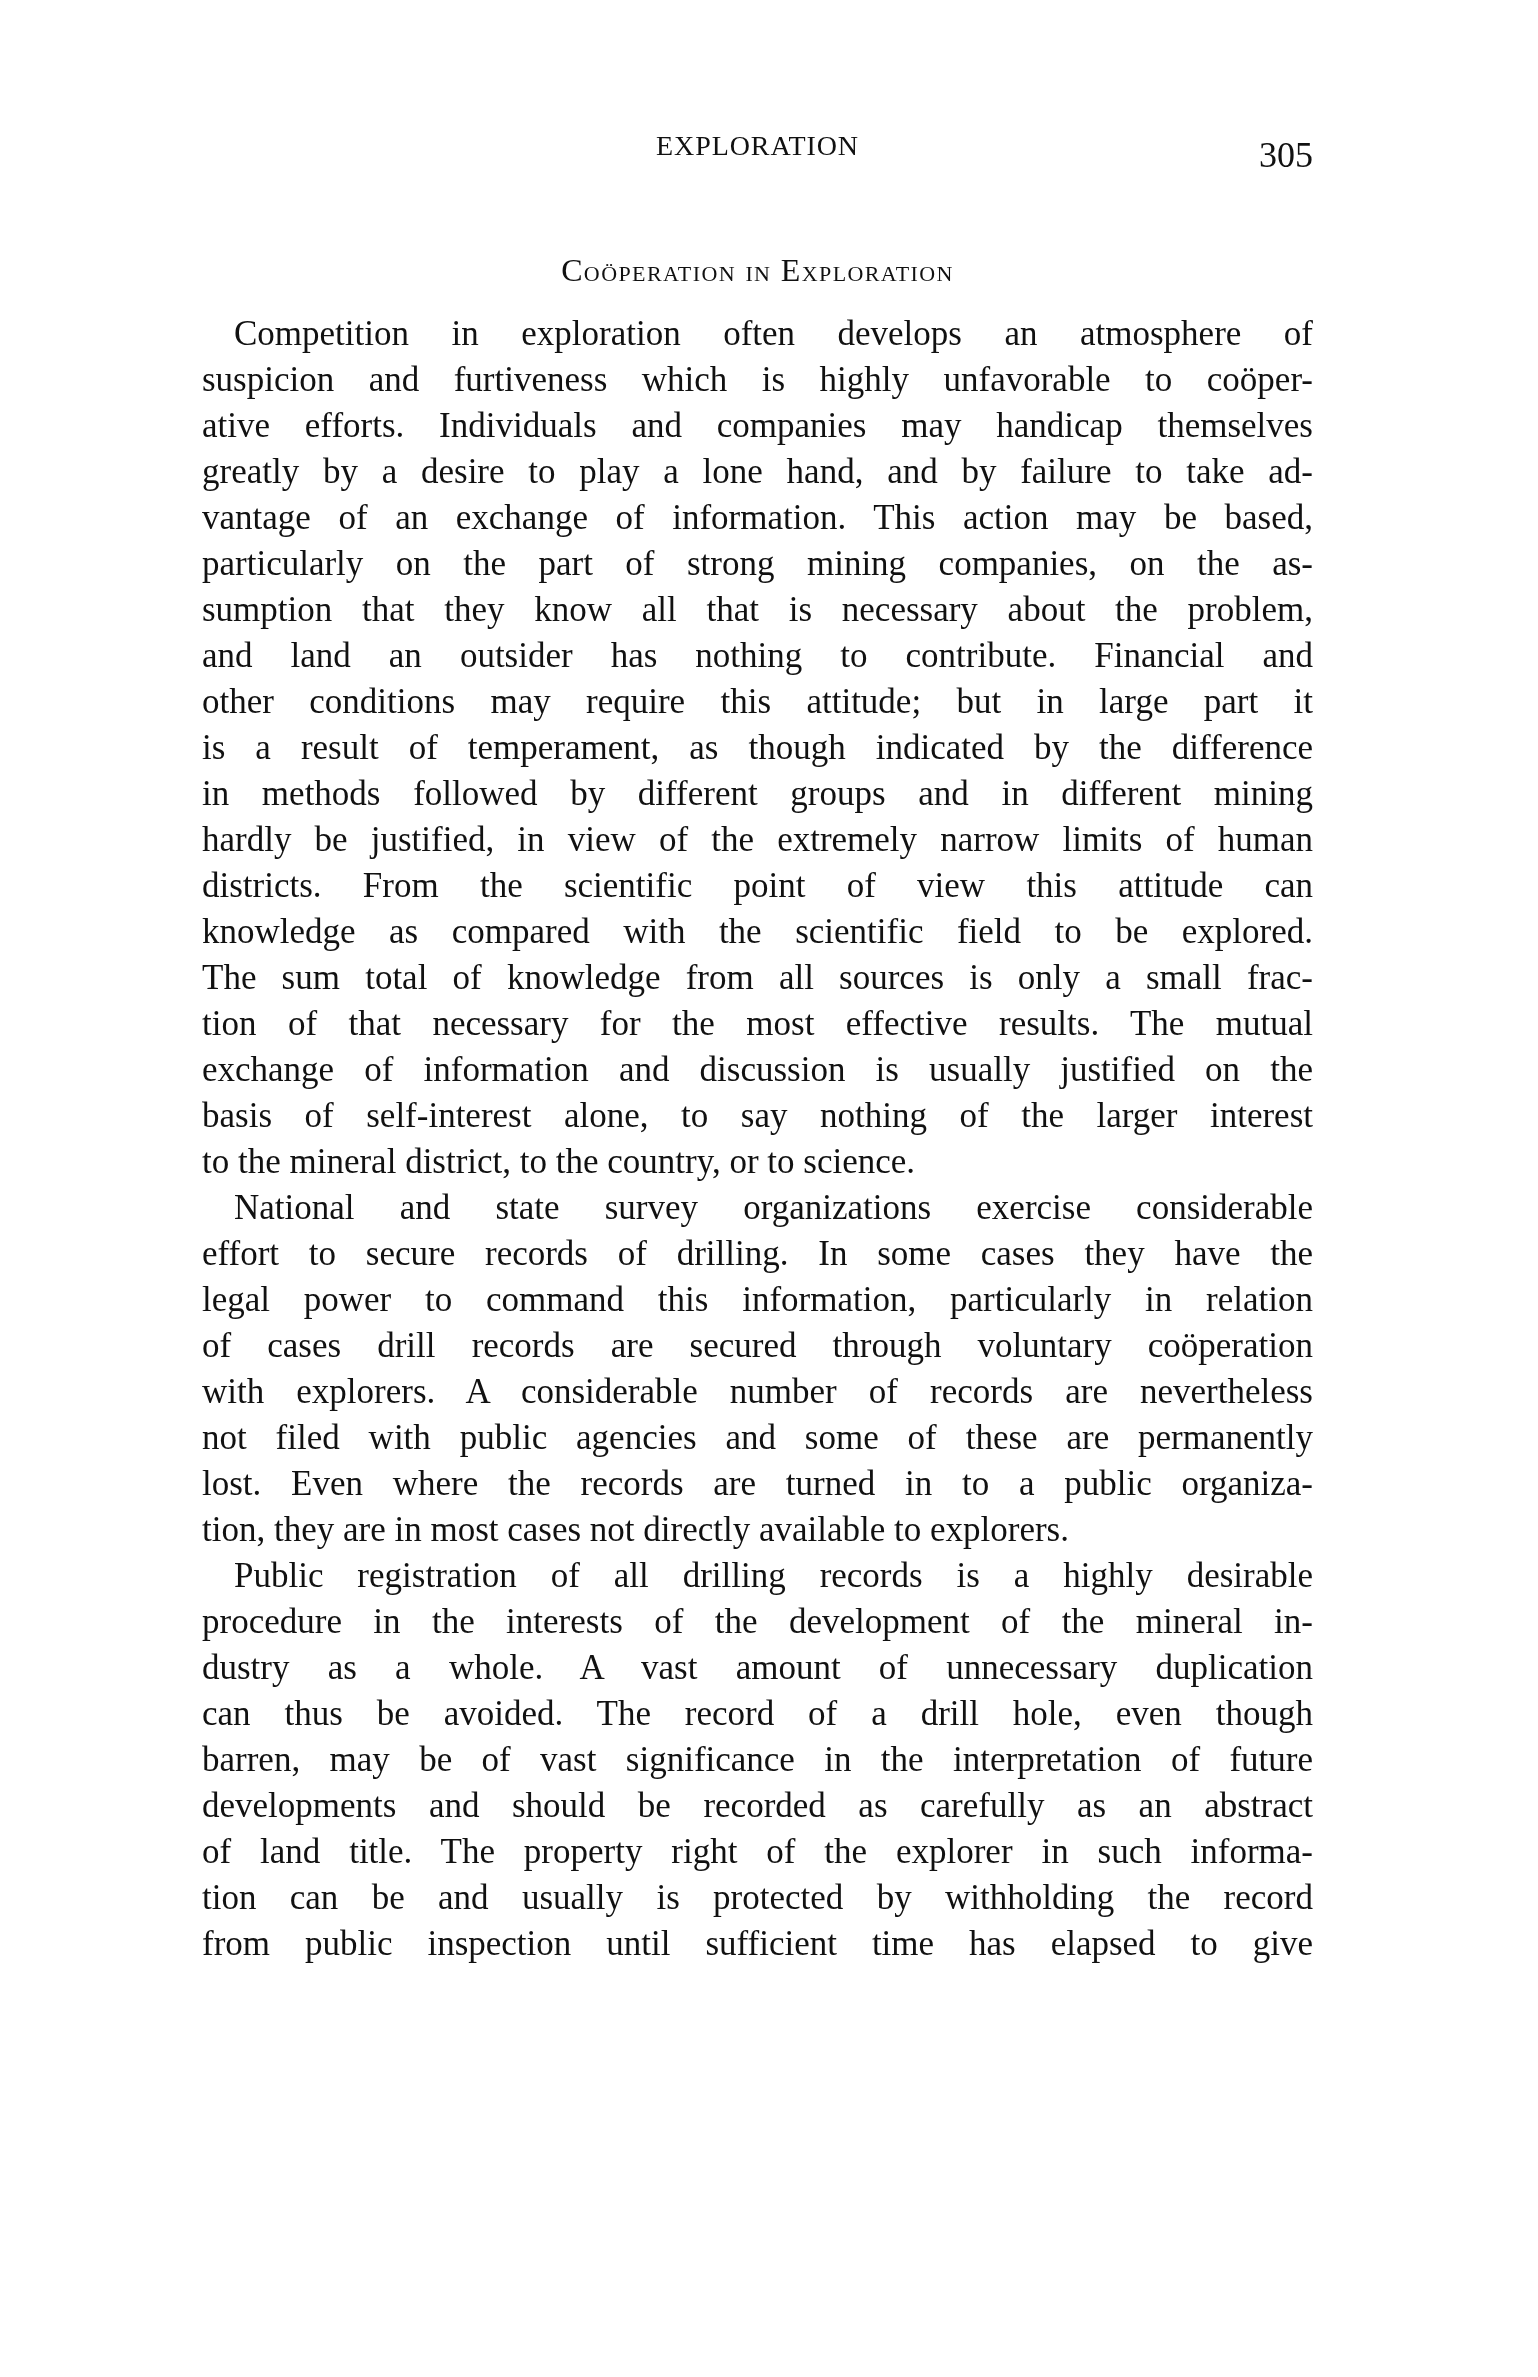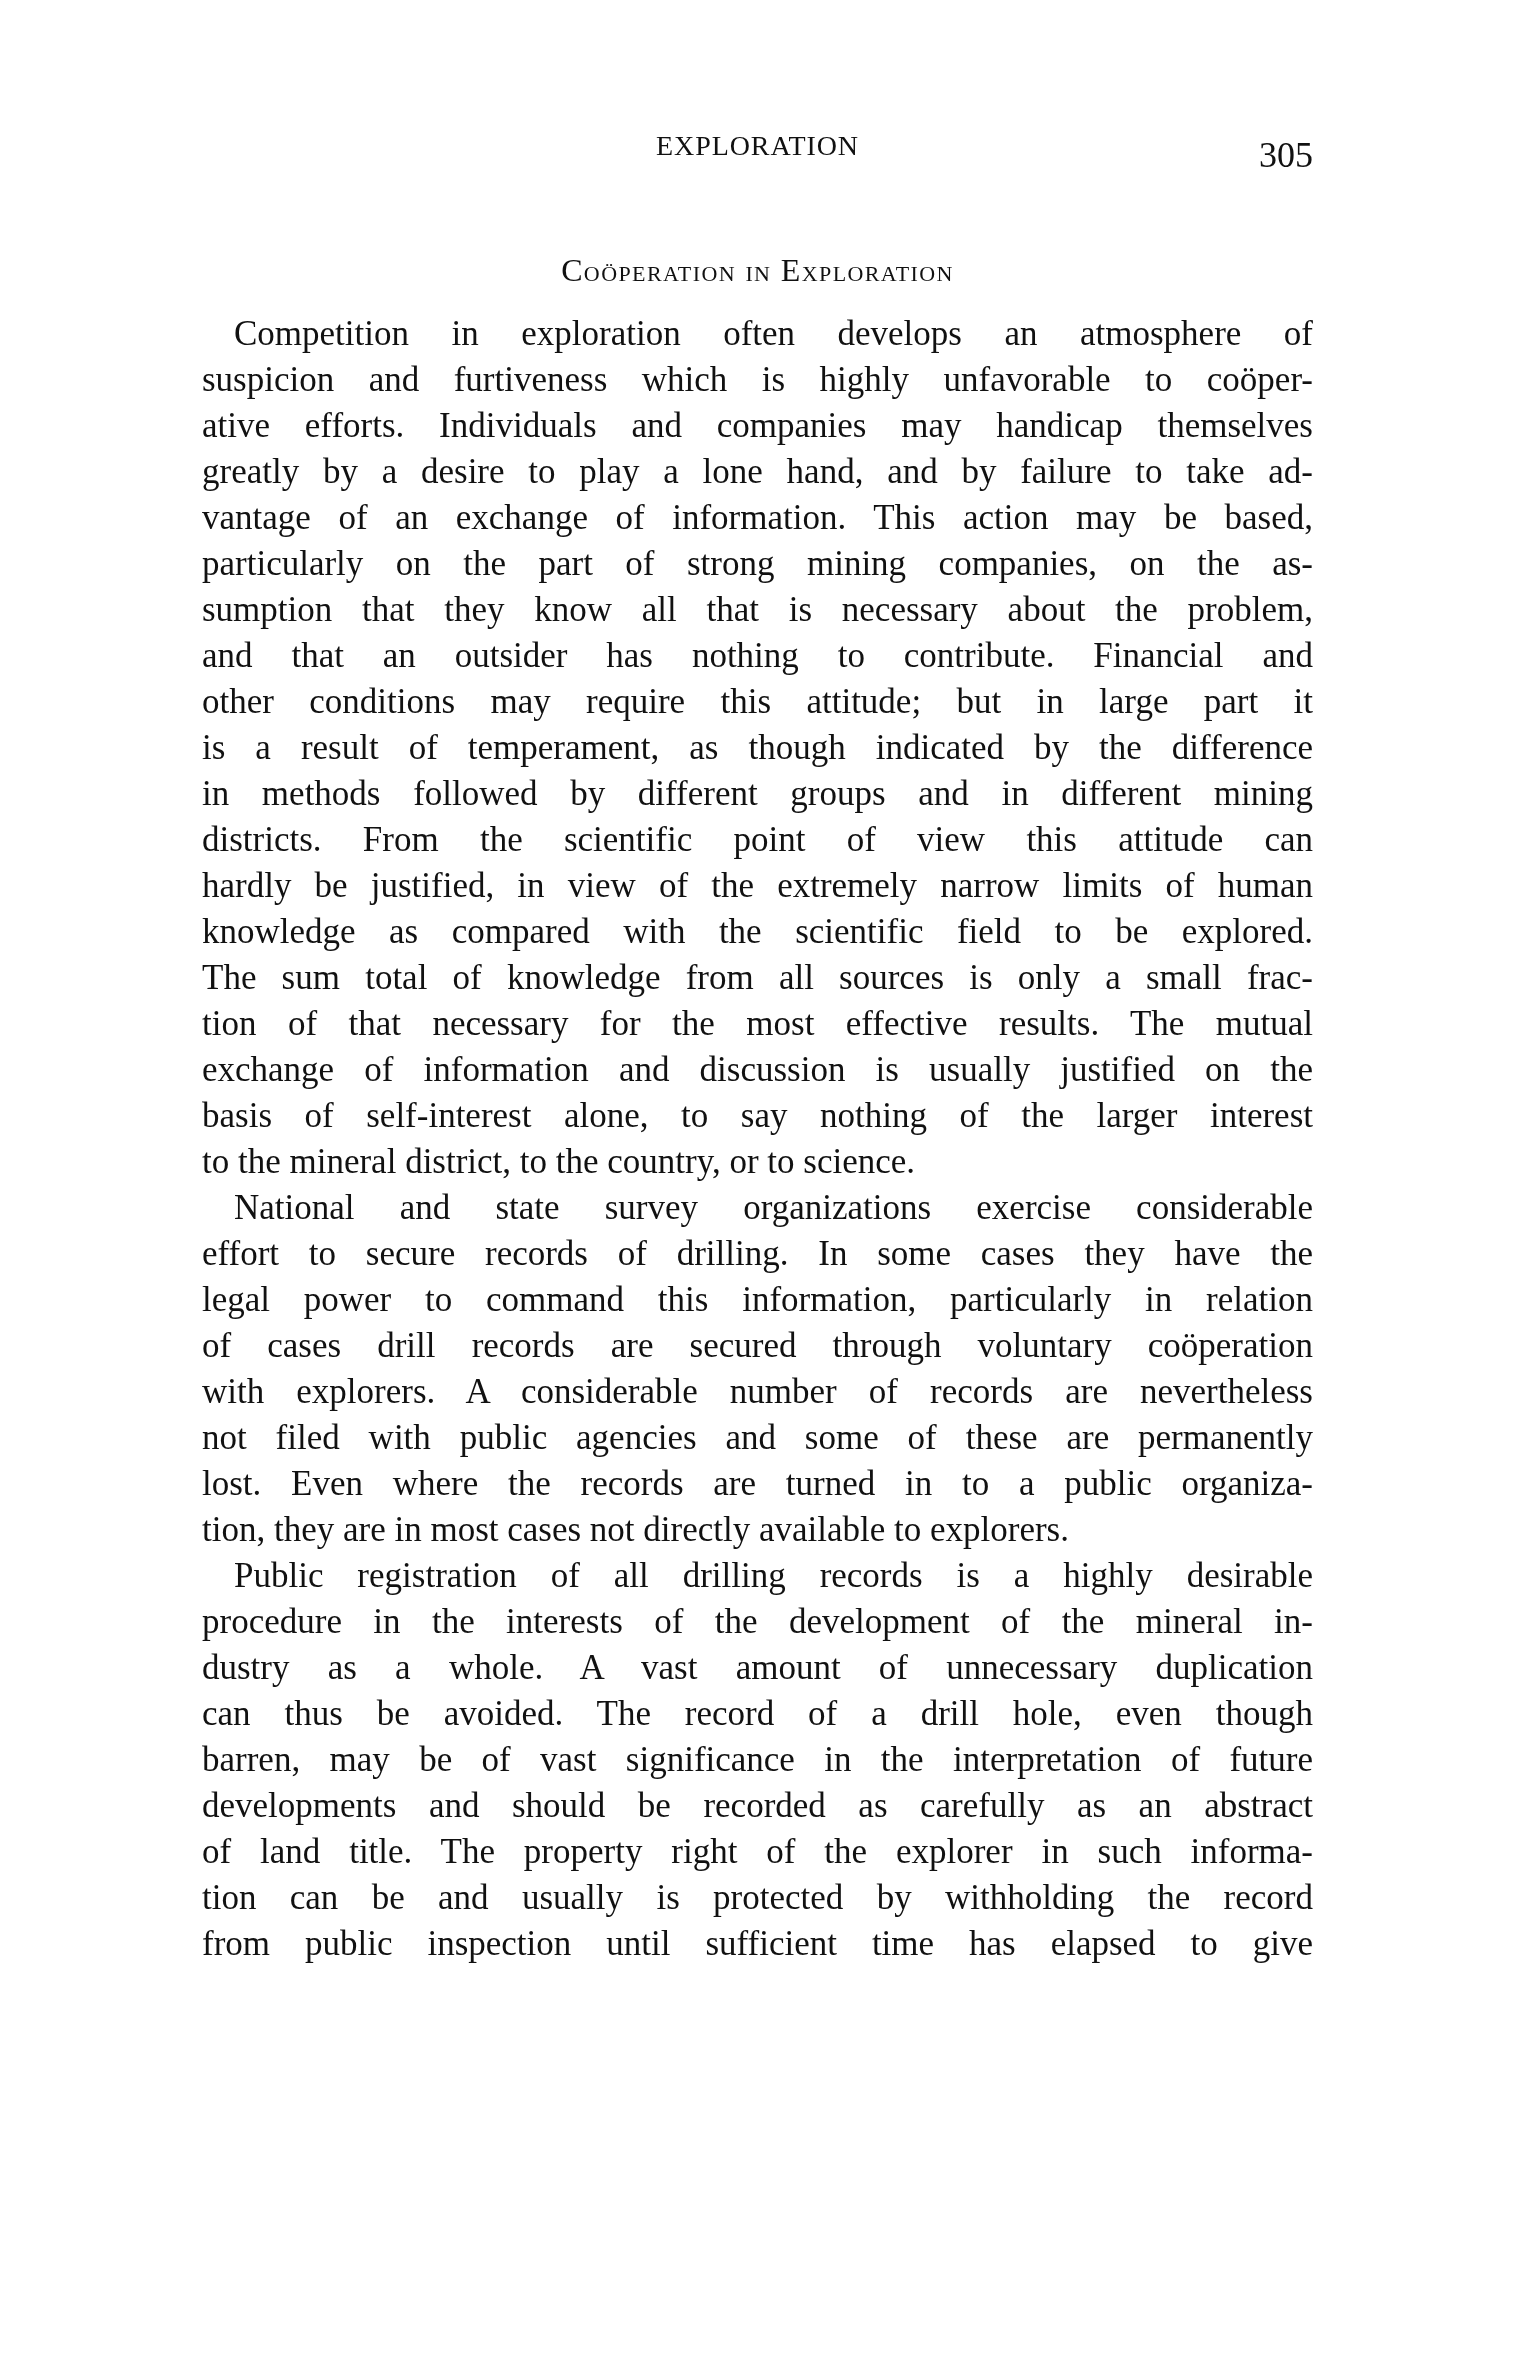--- a/index.html
+++ b/index.html
@@ -25,26 +25,26 @@
 
 <div class="body-text" id="body-text">
     <div>
       <span class="line indent">Competition in exploration often develops an atmosphere of</span>
       <span class="line">suspicion and furtiveness which is highly unfavorable to coöper-</span>
       <span class="line">ative efforts. Individuals and companies may handicap themselves</span>
       <span class="line">greatly by a desire to play a lone hand, and by failure to take ad-</span>
       <span class="line">vantage of an exchange of information. This action may be based,</span>
       <span class="line">particularly on the part of strong mining companies, on the as-</span>
       <span class="line">sumption that they know all that is necessary about the problem,</span>
-      <span class="line">and that an outsider has nothing to contribute. Financial and</span>
+      <span class="line">and land an outsider has nothing to contribute. Financial and</span>
       <span class="line">other conditions may require this attitude; but in large part it</span>
       <span class="line">is a result of temperament, as though indicated by the difference</span>
       <span class="line">in methods followed by different groups and in different mining</span>
+      <span class="line">hardly be justified, in view of the extremely narrow limits of human</span>
       <span class="line">districts. From the scientific point of view this attitude can</span>
-      <span class="line">hardly be justified, in view of the extremely narrow limits of human</span>
       <span class="line">knowledge as compared with the scientific field to be explored.</span>
       <span class="line">The sum total of knowledge from all sources is only a small frac-</span>
       <span class="line">tion of that necessary for the most effective results. The mutual</span>
       <span class="line">exchange of information and discussion is usually justified on the</span>
       <span class="line">basis of self-interest alone, to say nothing of the larger interest</span>
       <span class="line last">to the mineral district, to the country, or to science.</span>
     </div>
     <div>
       <span class="line indent">National and state survey organizations exercise considerable</span>
       <span class="line">effort to secure records of drilling. In some cases they have the</span>

